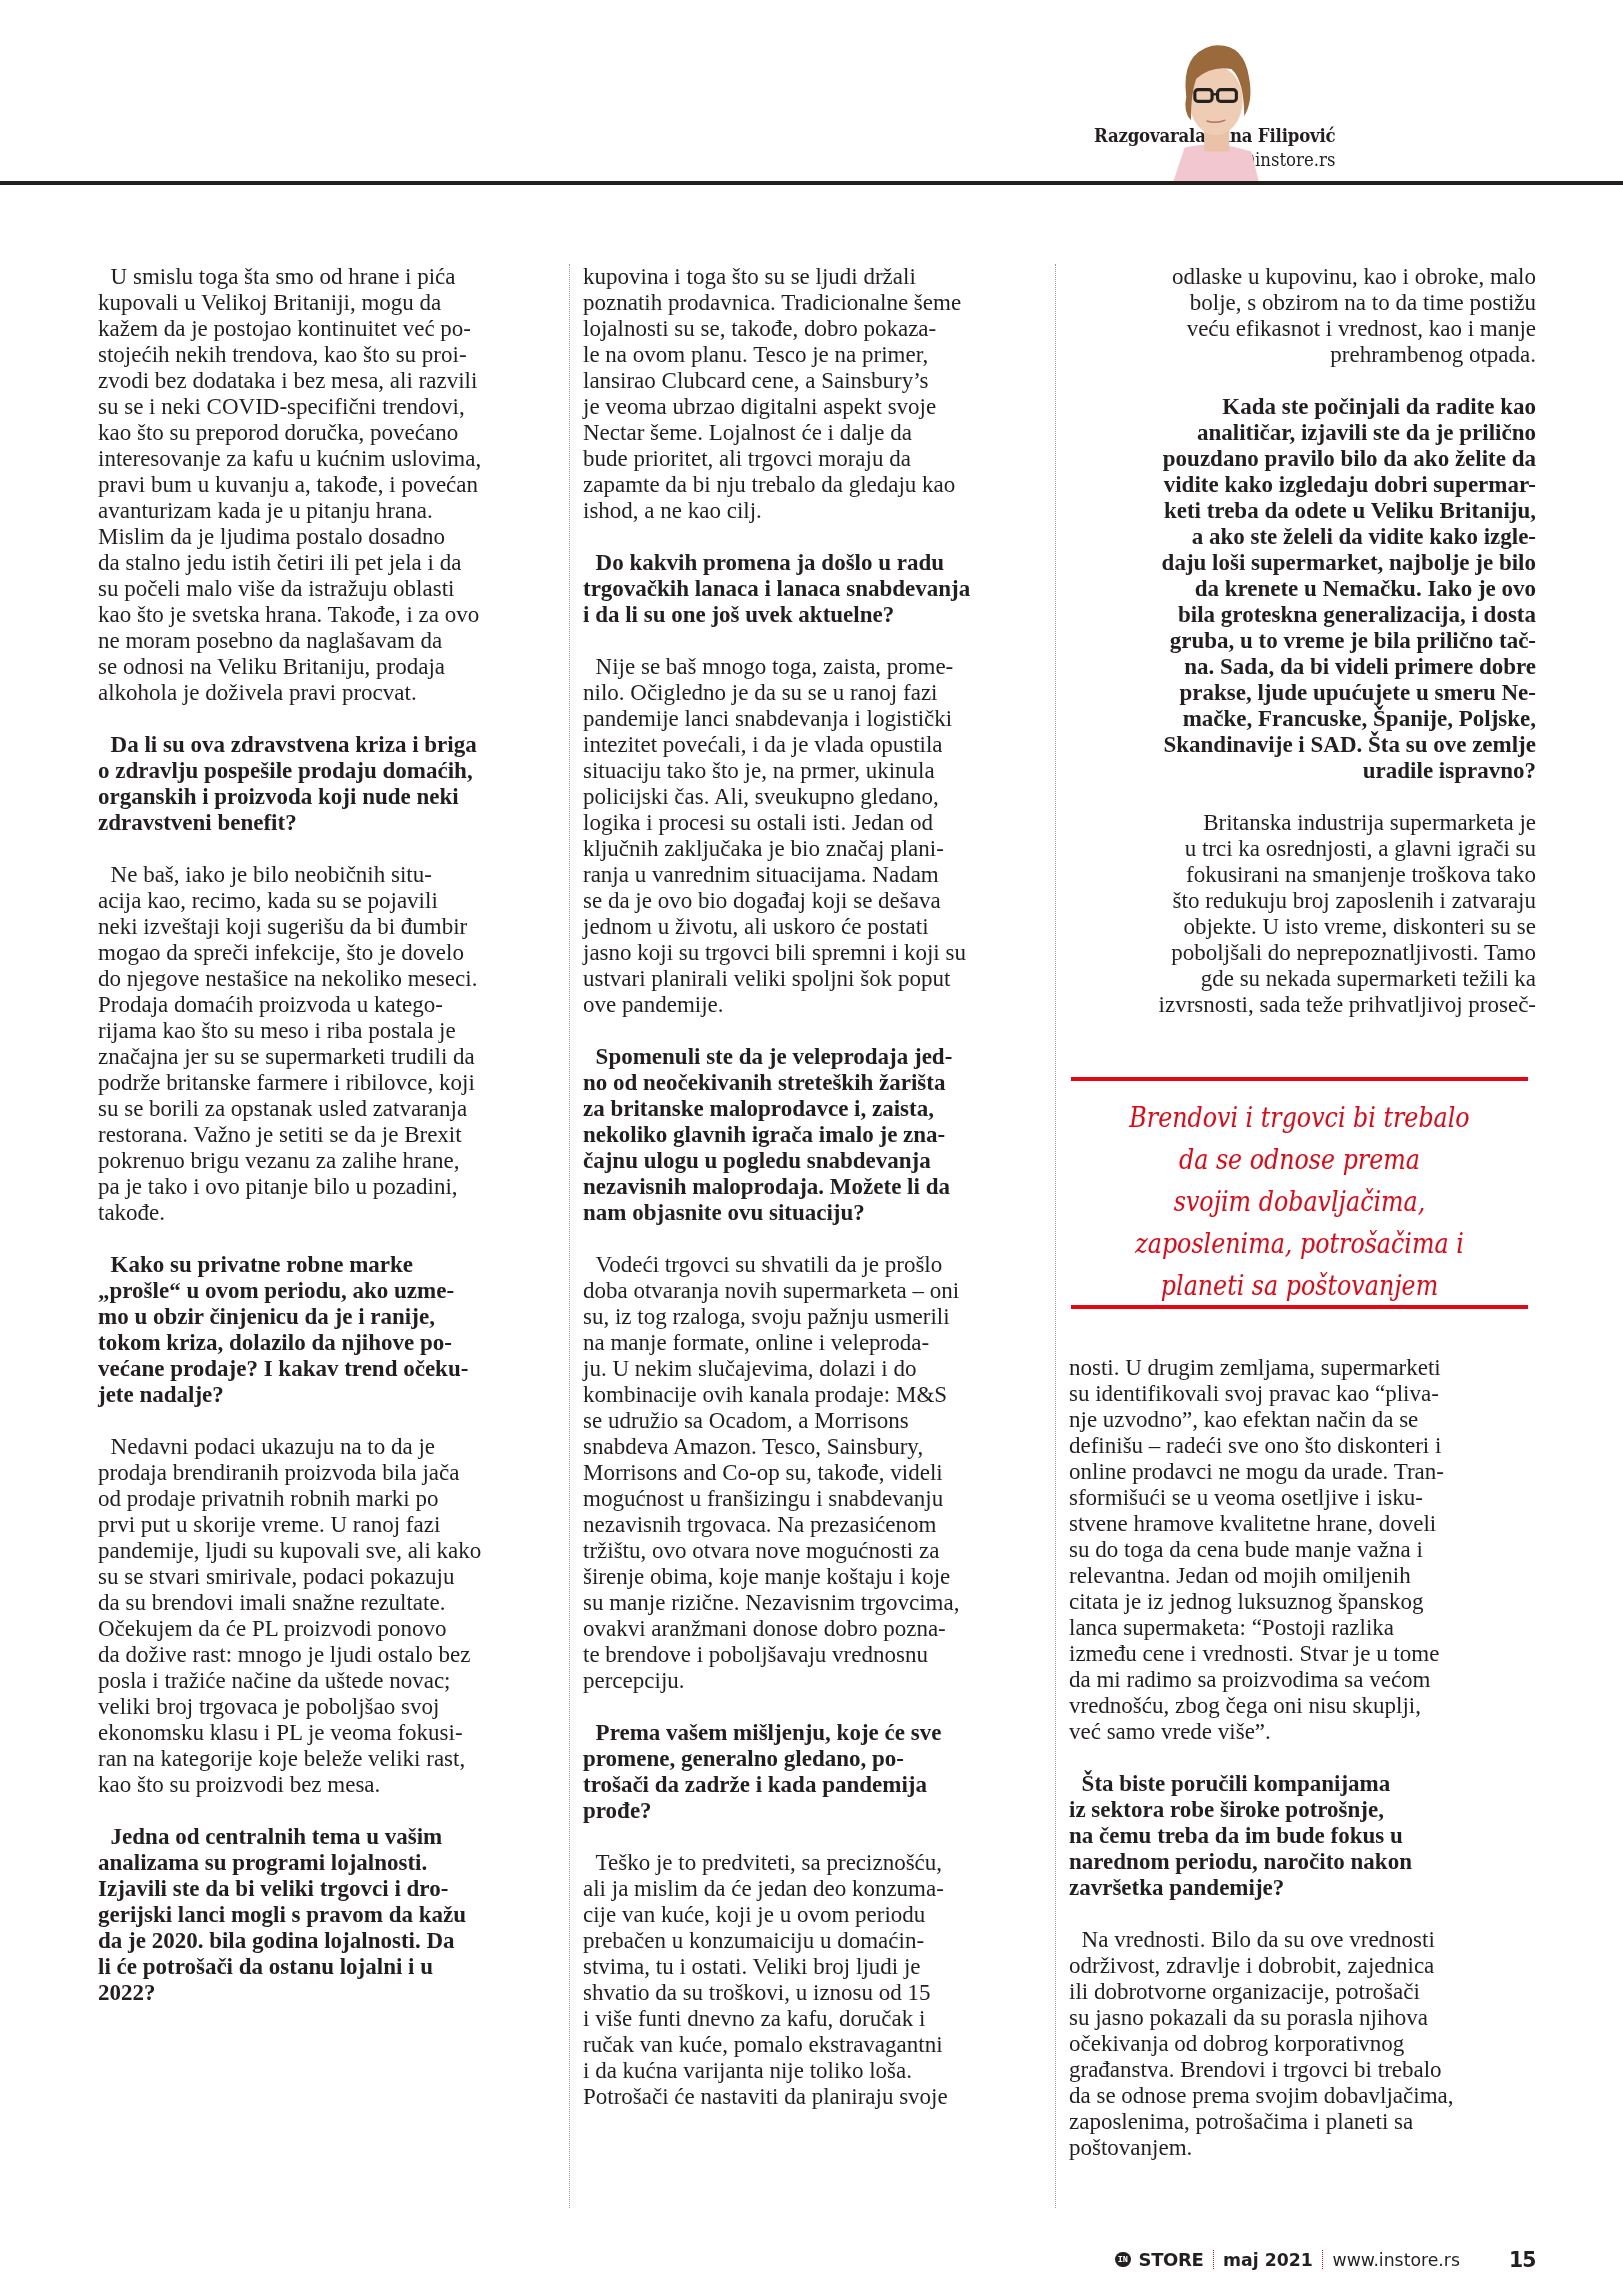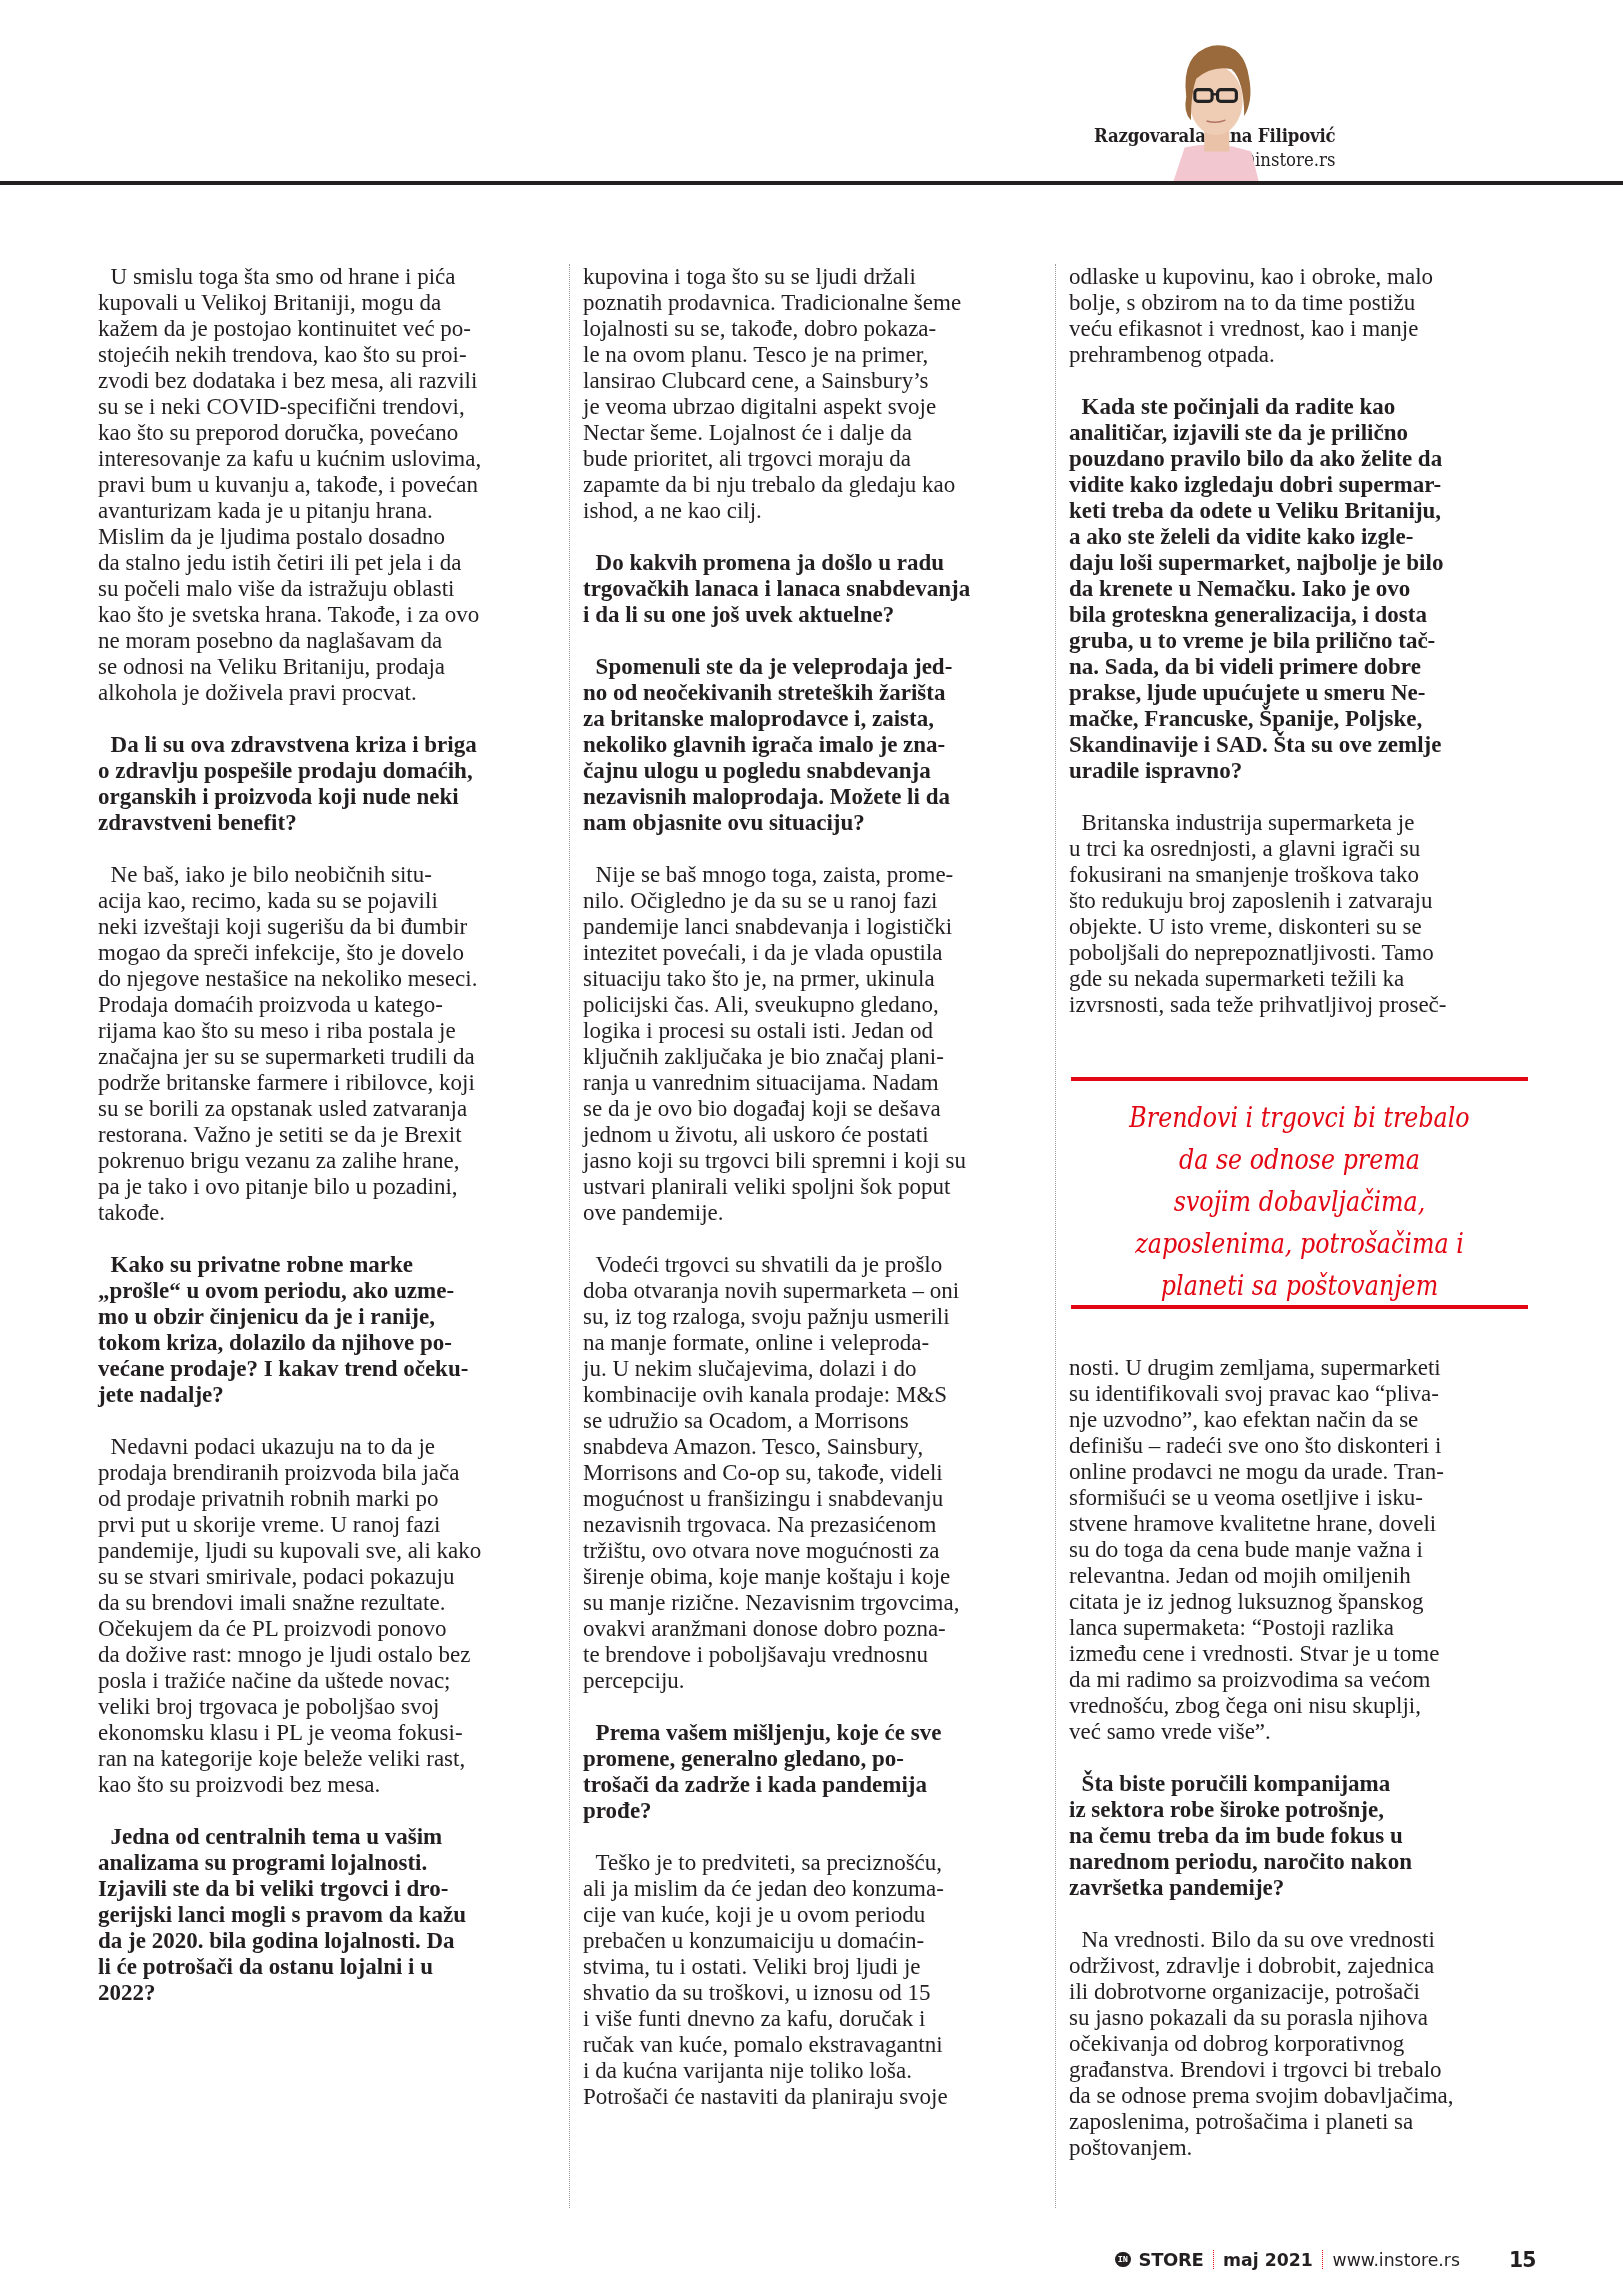--- a/index.html
+++ b/index.html
@@ -9,21 +9,21 @@
   .byline { position: absolute; right: 288px; top: 124px; text-align: right; font-family: "DejaVu Serif", serif; }
   .byline .author { font-size: 18px; font-weight: bold; letter-spacing: -0.2px; color: #231f20; line-height: 23.6px; transform: scaleX(0.92); transform-origin: right; }
   .byline .email { font-size: 18px; color: #231f20; line-height: 23.6px; transform: scaleX(0.92); transform-origin: right; }
   .rule { position: absolute; left: 0; top: 181px; width: 1623px; height: 3.9px; background: #231f20; }
 
   .portrait { position: absolute; left: 1169px; top: 22px; width: 94px; height: 161px; }
 
   .col { position: absolute; top: 264px; font-family: "Liberation Serif", "DejaVu Serif", serif; font-size: 23px; line-height: 26px; }
   .col1 { left: 98px; width: 463px; }
   .col2 { left: 583px; width: 467px; }
-  .col3 { left: 1069px; width: 467px; }
+  .col3 { left: 1069px; width: 467px; text-align: right; }
   .para { margin: 0 0 26px 0; }
   .line { display: block; white-space: nowrap; }
   .line.indent { padding-left: 12.6px; }
   .q { font-weight: bold; }
   .sep { position: absolute; top: 264px; width: 0; border-left: 1.6px dotted #9a9a9a; height: 1944px; }
   .sep1 { left: 569px; }
   .sep2 { left: 1055px; }
 
   .pullquote { position: absolute; left: 1071px; top: 1077px; width: 457px; height: 232px; }
   .pq-rule { position: absolute; left: 0; width: 457px; height: 3.9px; background: #e30613; }
@@ -153,44 +153,44 @@
       <span class="line">Nectar šeme. Lojalnost će i dalje da</span>
       <span class="line">bude prioritet, ali trgovci moraju da</span>
       <span class="line">zapamte da bi nju trebalo da gledaju kao</span>
       <span class="line">ishod, a ne kao cilj.</span>
     </div>
     <div class="para q">
       <span class="line indent">Do kakvih promena ja došlo u radu</span>
       <span class="line">trgovačkih lanaca i lanaca snabdevanja</span>
       <span class="line">i da li su one još uvek aktuelne?</span>
     </div>
-    <div class="para q">
-      <span class="line indent">Spomenuli ste da je veleprodaja jed-</span>
-      <span class="line">no od neočekivanih streteških žarišta</span>
-      <span class="line">za britanske maloprodavce i, zaista,</span>
-      <span class="line">nekoliko glavnih igrača imalo je zna-</span>
-      <span class="line">čajnu ulogu u pogledu snabdevanja</span>
-      <span class="line">nezavisnih maloprodaja. Možete li da</span>
-      <span class="line">nam objasnite ovu situaciju?</span>
-    </div>
     <div class="para">
       <span class="line indent">Nije se baš mnogo toga, zaista, prome-</span>
       <span class="line">nilo. Očigledno je da su se u ranoj fazi</span>
       <span class="line">pandemije lanci snabdevanja i logistički</span>
       <span class="line">intezitet povećali, i da je vlada opustila</span>
       <span class="line">situaciju tako što je, na prmer, ukinula</span>
       <span class="line">policijski čas. Ali, sveukupno gledano,</span>
       <span class="line">logika i procesi su ostali isti. Jedan od</span>
       <span class="line">ključnih zaključaka je bio značaj plani-</span>
       <span class="line">ranja u vanrednim situacijama. Nadam</span>
       <span class="line">se da je ovo bio događaj koji se dešava</span>
       <span class="line">jednom u životu, ali uskoro će postati</span>
       <span class="line">jasno koji su trgovci bili spremni i koji su</span>
       <span class="line">ustvari planirali veliki spoljni šok poput</span>
       <span class="line">ove pandemije.</span>
+    </div>
+    <div class="para q">
+      <span class="line indent">Spomenuli ste da je veleprodaja jed-</span>
+      <span class="line">no od neočekivanih streteških žarišta</span>
+      <span class="line">za britanske maloprodavce i, zaista,</span>
+      <span class="line">nekoliko glavnih igrača imalo je zna-</span>
+      <span class="line">čajnu ulogu u pogledu snabdevanja</span>
+      <span class="line">nezavisnih maloprodaja. Možete li da</span>
+      <span class="line">nam objasnite ovu situaciju?</span>
     </div>
     <div class="para">
       <span class="line indent">Vodeći trgovci su shvatili da je prošlo</span>
       <span class="line">doba otvaranja novih supermarketa – oni</span>
       <span class="line">su, iz tog rzaloga, svoju pažnju usmerili</span>
       <span class="line">na manje formate, online i veleproda-</span>
       <span class="line">ju. U nekim slučajevima, dolazi i do</span>
       <span class="line">kombinacije ovih kanala prodaje: M&amp;S</span>
       <span class="line">se udružio sa Ocadom, a Morrisons</span>
       <span class="line">snabdeva Amazon. Tesco, Sainsbury,</span>

